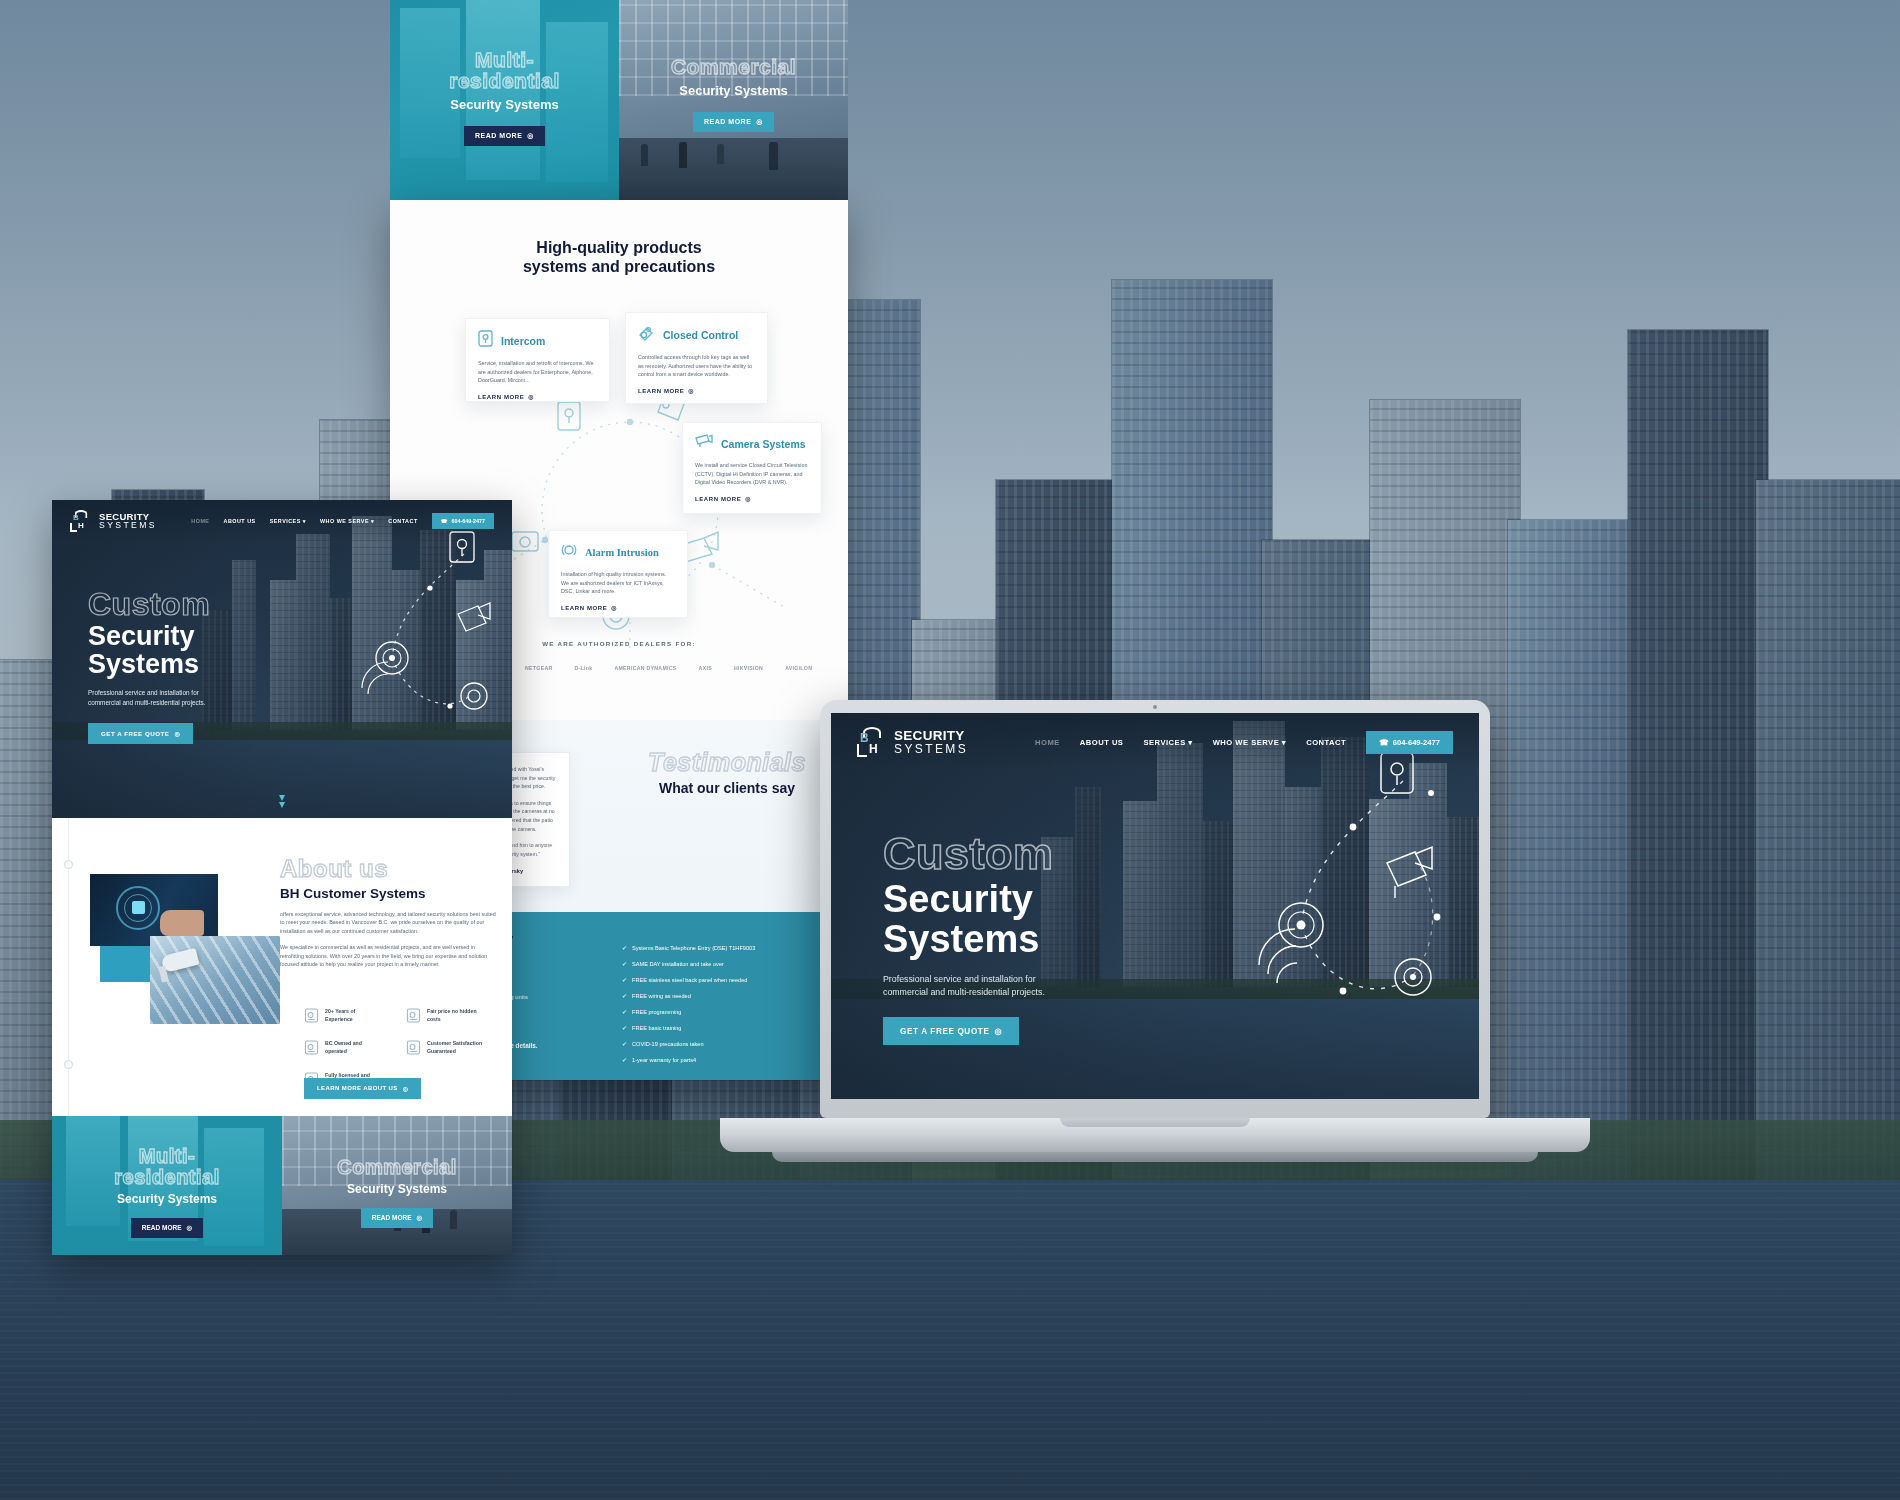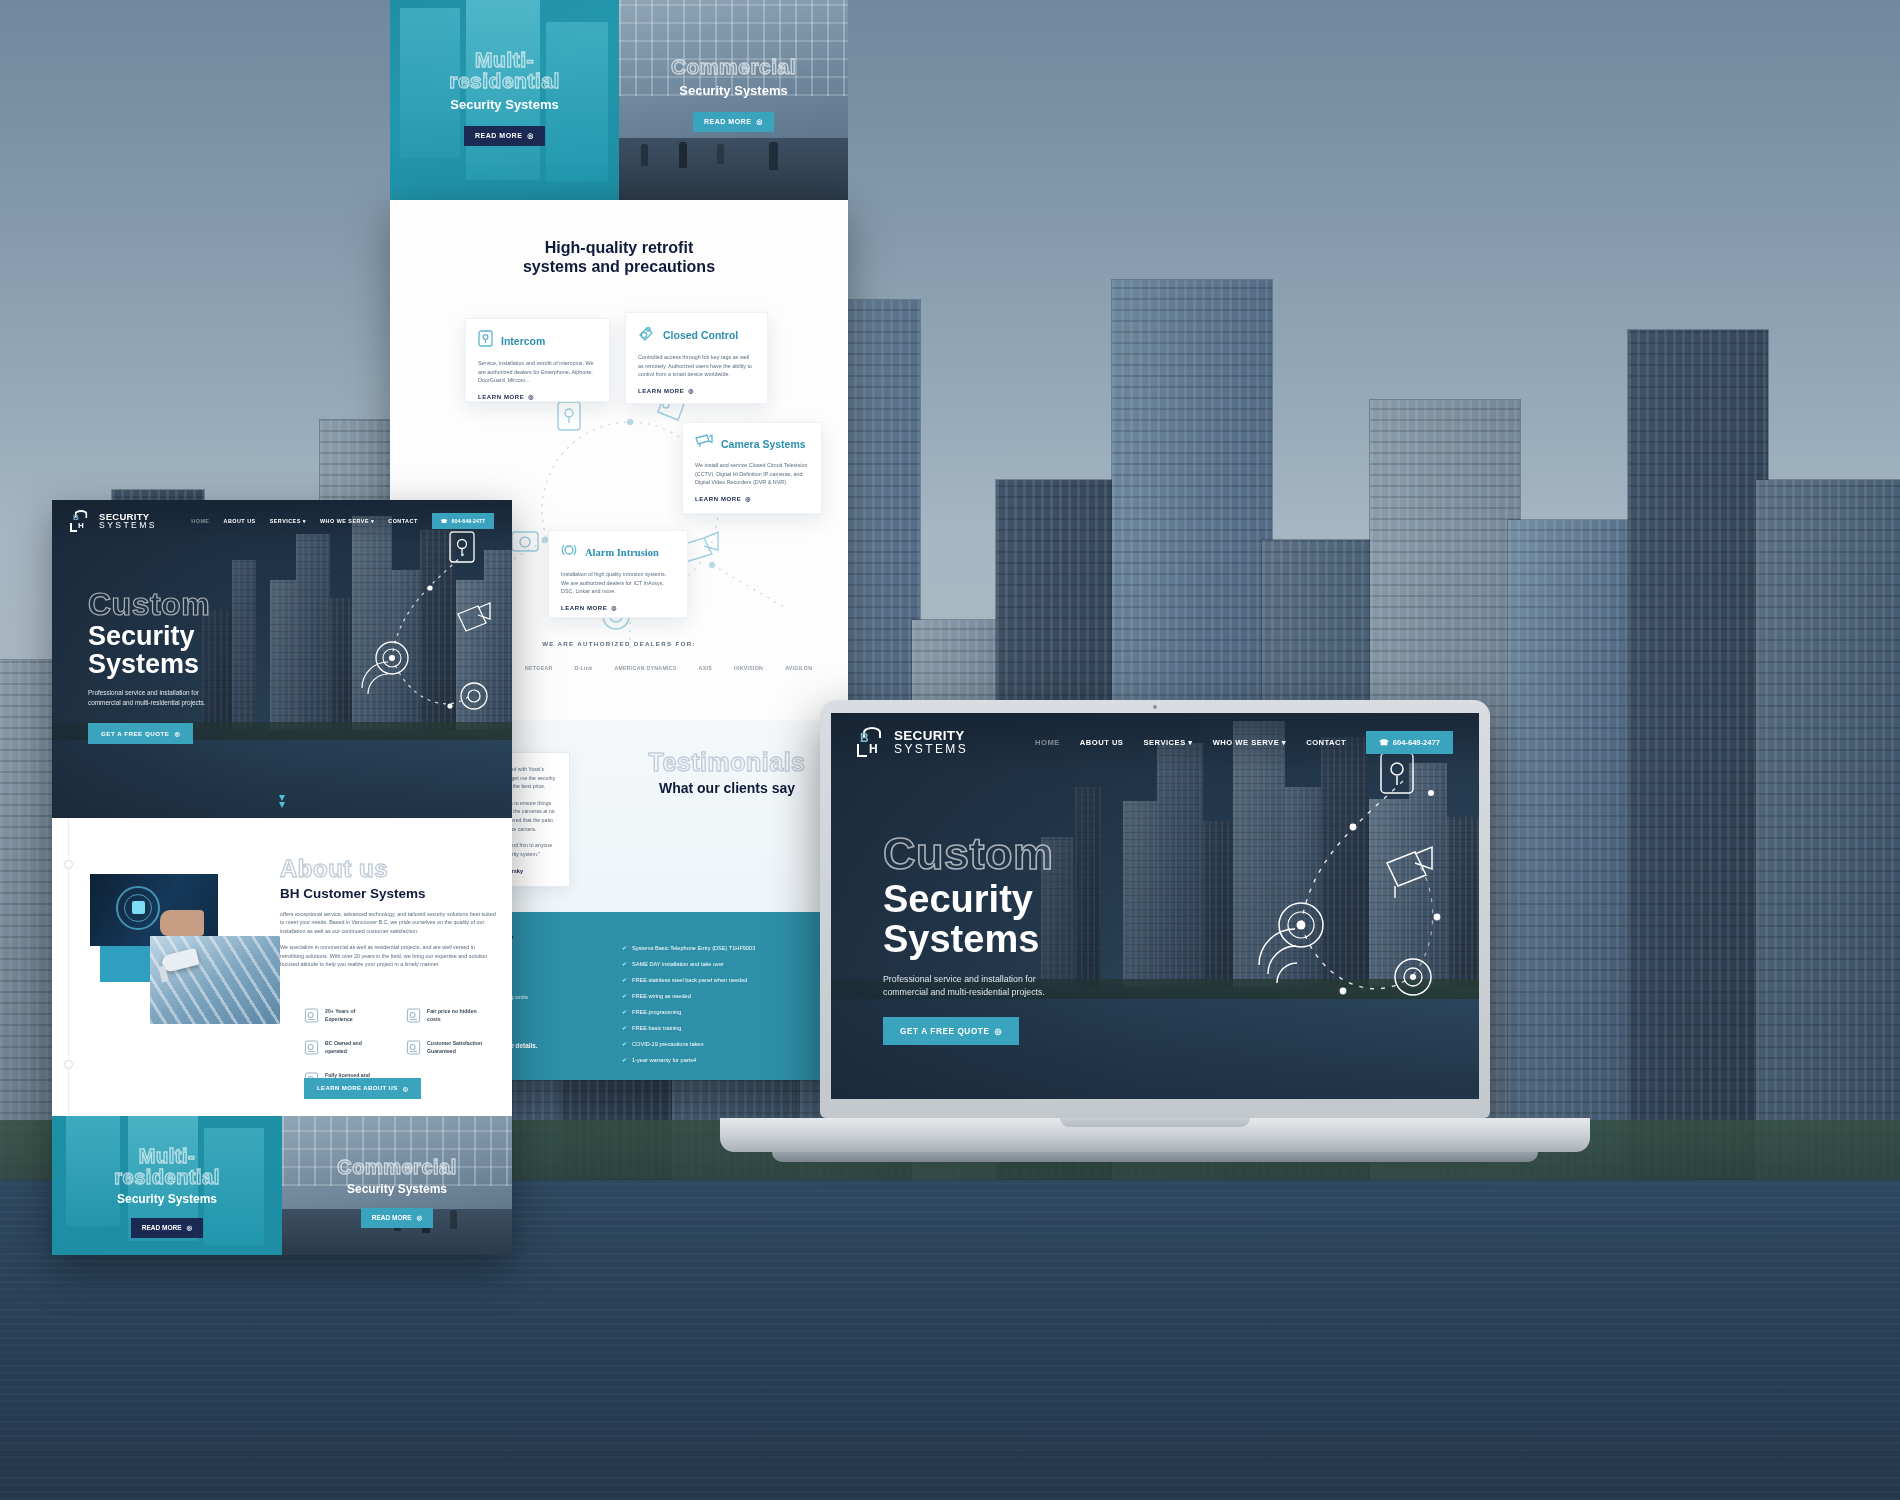--- a/index.html
+++ b/index.html
@@ -200,21 +200,21 @@
         <span>READ MORE</span>
         <span>◎</span>
       </span></div>
     </div>
   </div>
 </div>
 
 <div class="panel" style="left:390px; top:200px; width:458px; height:880px; background:#fdfdfd;">
 
   <div style="position:absolute;left:0;right:0;top:34px;text-align:center;">
-    <div class="solid-h" style="font-size:16px;line-height:19px;margin-top:4px;">High-quality retrofit</div>
+    <div class="solid-h" style="font-size:16px;line-height:19px;margin-top:4px;">High-quality products</div>
     <div class="solid-h" style="font-size:16px;line-height:19px;">systems and precautions</div>
   </div>
 
   <svg class="netdots" style="left:60px;top:150px;width:360px;height:330px;" viewBox="0 0 360 330">
     <circle cx="180" cy="160" r="88" fill="none" stroke="#bcd9e6" stroke-width="1.2" stroke-dasharray="2 6"></circle>
     <path d="M30 230 L95 190" stroke="#bcd9e6" stroke-width="1.2" stroke-dasharray="2 6" fill="none"></path>
     <path d="M265 120 L340 72" stroke="#bcd9e6" stroke-width="1.2" stroke-dasharray="2 6" fill="none"></path>
     <path d="M262 215 L336 258" stroke="#bcd9e6" stroke-width="1.2" stroke-dasharray="2 6" fill="none"></path>
     <path d="M180 248 L180 300" stroke="#bcd9e6" stroke-width="1.2" stroke-dasharray="2 6" fill="none"></path>
     <rect x="108" y="52" width="22" height="28" rx="3" fill="none" stroke="#9ecfe2" stroke-width="1.4"></rect>
@@ -315,21 +315,21 @@
         <span style="font-size: 5.2px; font-weight: 800; color: rgb(59, 74, 92); letter-spacing: 0.3px; white-space: nowrap;">D-Link</span>
         <span style="font-size: 5.2px; font-weight: 800; color: rgb(59, 74, 92); letter-spacing: 0.3px; white-space: nowrap;">AMERICAN DYNAMICS</span>
         <span style="font-size: 5.2px; font-weight: 800; color: rgb(59, 74, 92); letter-spacing: 0.3px; white-space: nowrap;">AXIS</span>
         <span style="font-size: 5.2px; font-weight: 800; color: rgb(59, 74, 92); letter-spacing: 0.3px; white-space: nowrap;">HIKVISION</span>
         <span style="font-size: 5.2px; font-weight: 800; color: rgb(59, 74, 92); letter-spacing: 0.3px; white-space: nowrap;">AVIGILON</span>
       </div>
   </div>
 
   <div style="position:absolute;left:0;right:0;top:520px;height:220px;background:linear-gradient(#f4f8fb,#eef4f8);"></div>
   <div style="position:absolute;left:232px;top:548px;width:210px;text-align:center;">
-    <div class="outline-h" style="font-size:25px;line-height:28px;">Testimonials</div>
+    <div class="outline-h" style="font-size:25px;line-height:28px;font-style:italic;">Testimonials</div>
     <div class="solid-h" style="font-size:14px;margin-top:4px;">What our clients say</div>
   </div>
   <div style="position:absolute;left:50px;top:552px;width:130px;background:#fff;border:1px solid #e6ecf2;padding:12px 13px;box-shadow:0 4px 14px rgba(20,40,70,.07);">
     <div style="font-size:5.2px;line-height:8.6px;color:#5c6b7d;text-align:center;">“I was very impressed with Yossi's knowledge and ability to get me the security products I wanted at the best price.</div>
     <div style="font-size:5.2px;line-height:8.6px;color:#5c6b7d;text-align:center;margin-top:8px;">He came multiple times to ensure things worked and even moved the cameras at no charge when we discovered that the patio heater blocked the camera.</div>
     <div style="font-size:5.2px;line-height:8.6px;color:#5c6b7d;text-align:center;margin-top:8px;">I would highly recommend him to anyone who needs a security system.”</div>
     <div style="font-size:5.6px;font-weight:800;color:#16234d;text-align:center;margin-top:10px;">Ziv Kowarsky</div>
   </div>
 
   <div style="position:absolute;left:0;right:0;top:712px;bottom:0;background:#2e8fa8;">

